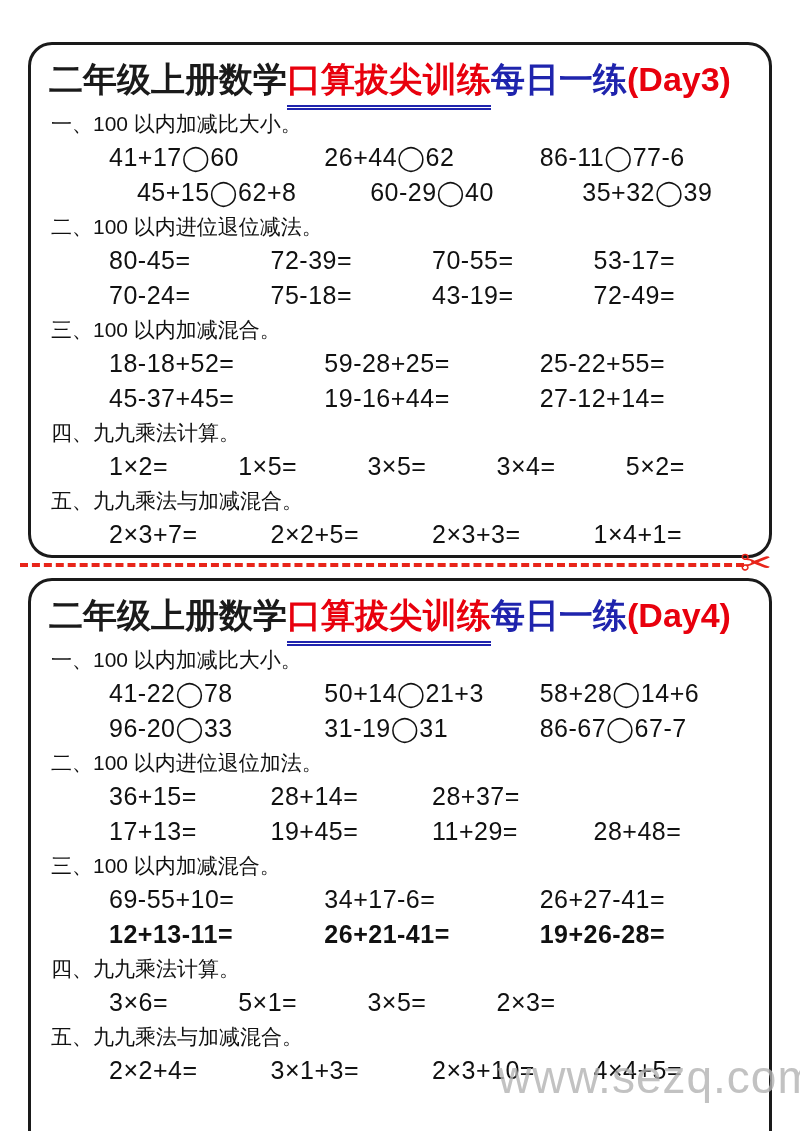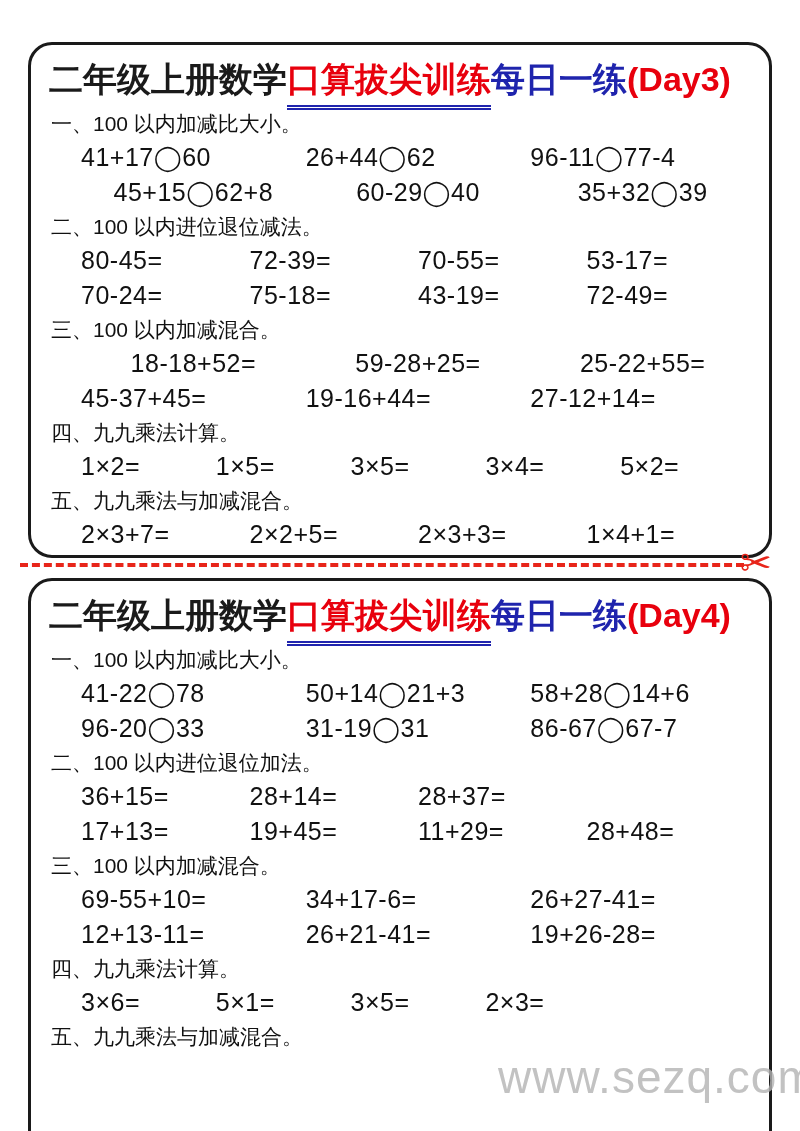--- a/index.html
+++ b/index.html
@@ -43,21 +43,21 @@
   .t-day{font-weight:bold;}
 
   .heading{
     font-size:21px;
     line-height:33px;
     margin-left:6px;
     color:#111111;
   }
   .row{
     display:grid;
-    margin-left:36px;
+    margin-left:64px;
     font-size:25px;
     line-height:35px;
     color:#111111;
   }
   .cell{
     white-space:nowrap;
     letter-spacing:0.5px;
   }
 
   .divider{
@@ -91,42 +91,42 @@
 </style>
 </head>
 <body>
 
 <div class="card" id="card-0">
     <div class="title"><span class="t-black">二年级上册数学</span><span class="t-red t-underline">口算拔尖训练</span><span class="t-blue">每日一练</span><span class="t-red t-day">(Day3)</span></div>
     <div class="heading">一、100 以内加减比大小。</div>
     <div class="row" style="grid-template-columns: repeat(3, 1fr);">
       <span class="cell">41+17◯60</span>
       <span class="cell">26+44◯62</span>
-      <span class="cell">96-11◯77-4</span>
+      <span class="cell">86-11◯77-6</span>
     </div>
     <div class="row" style="grid-template-columns: repeat(3, 1fr); text-align: center;">
       <span class="cell">45+15◯62+8</span>
       <span class="cell">60-29◯40</span>
       <span class="cell">35+32◯39</span>
     </div>
     <div class="heading">二、100 以内进位退位减法。</div>
     <div class="row" style="grid-template-columns: repeat(4, 1fr);">
       <span class="cell">80-45=</span>
       <span class="cell">72-39=</span>
       <span class="cell">70-55=</span>
       <span class="cell">53-17=</span>
     </div>
     <div class="row" style="grid-template-columns: repeat(4, 1fr);">
       <span class="cell">70-24=</span>
       <span class="cell">75-18=</span>
       <span class="cell">43-19=</span>
       <span class="cell">72-49=</span>
     </div>
     <div class="heading">三、100 以内加减混合。</div>
-    <div class="row" style="grid-template-columns: repeat(3, 1fr); text-align: center;">
+    <div class="row" style="grid-template-columns: repeat(3, 1fr);">
       <span class="cell">18-18+52=</span>
       <span class="cell">59-28+25=</span>
       <span class="cell">25-22+55=</span>
     </div>
     <div class="row" style="grid-template-columns: repeat(3, 1fr);">
       <span class="cell">45-37+45=</span>
       <span class="cell">19-16+44=</span>
       <span class="cell">27-12+14=</span>
     </div>
     <div class="heading">四、九九乘法计算。</div>
@@ -175,28 +175,34 @@
       <span class="cell">19+45=</span>
       <span class="cell">11+29=</span>
       <span class="cell">28+48=</span>
     </div>
     <div class="heading">三、100 以内加减混合。</div>
     <div class="row" style="grid-template-columns: repeat(3, 1fr);">
       <span class="cell">69-55+10=</span>
       <span class="cell">34+17-6=</span>
       <span class="cell">26+27-41=</span>
     </div>
-    <div class="row" style="grid-template-columns: repeat(3, 1fr);">
+    <div class="row" style="grid-template-columns: repeat(3, 1fr); font-weight: bold;">
       <span class="cell">12+13-11=</span>
       <span class="cell">26+21-41=</span>
       <span class="cell">19+26-28=</span>
     </div>
     <div class="heading">四、九九乘法计算。</div>
     <div class="row" style="grid-template-columns: repeat(5, 1fr);">
       <span class="cell">3×6=</span>
       <span class="cell">5×1=</span>
       <span class="cell">3×5=</span>
       <span class="cell">2×3=</span>
     </div>
     <div class="heading">五、九九乘法与加减混合。</div>
+    <div class="row" style="grid-template-columns: repeat(4, 1fr);">
+      <span class="cell">2×2+4=</span>
+      <span class="cell">3×1+3=</span>
+      <span class="cell">2×3+10=</span>
+      <span class="cell">4×4+5=</span>
+    </div>
   </div>
 
 <div class="watermark">www.sezq.com</div>
 
 </body></html>

